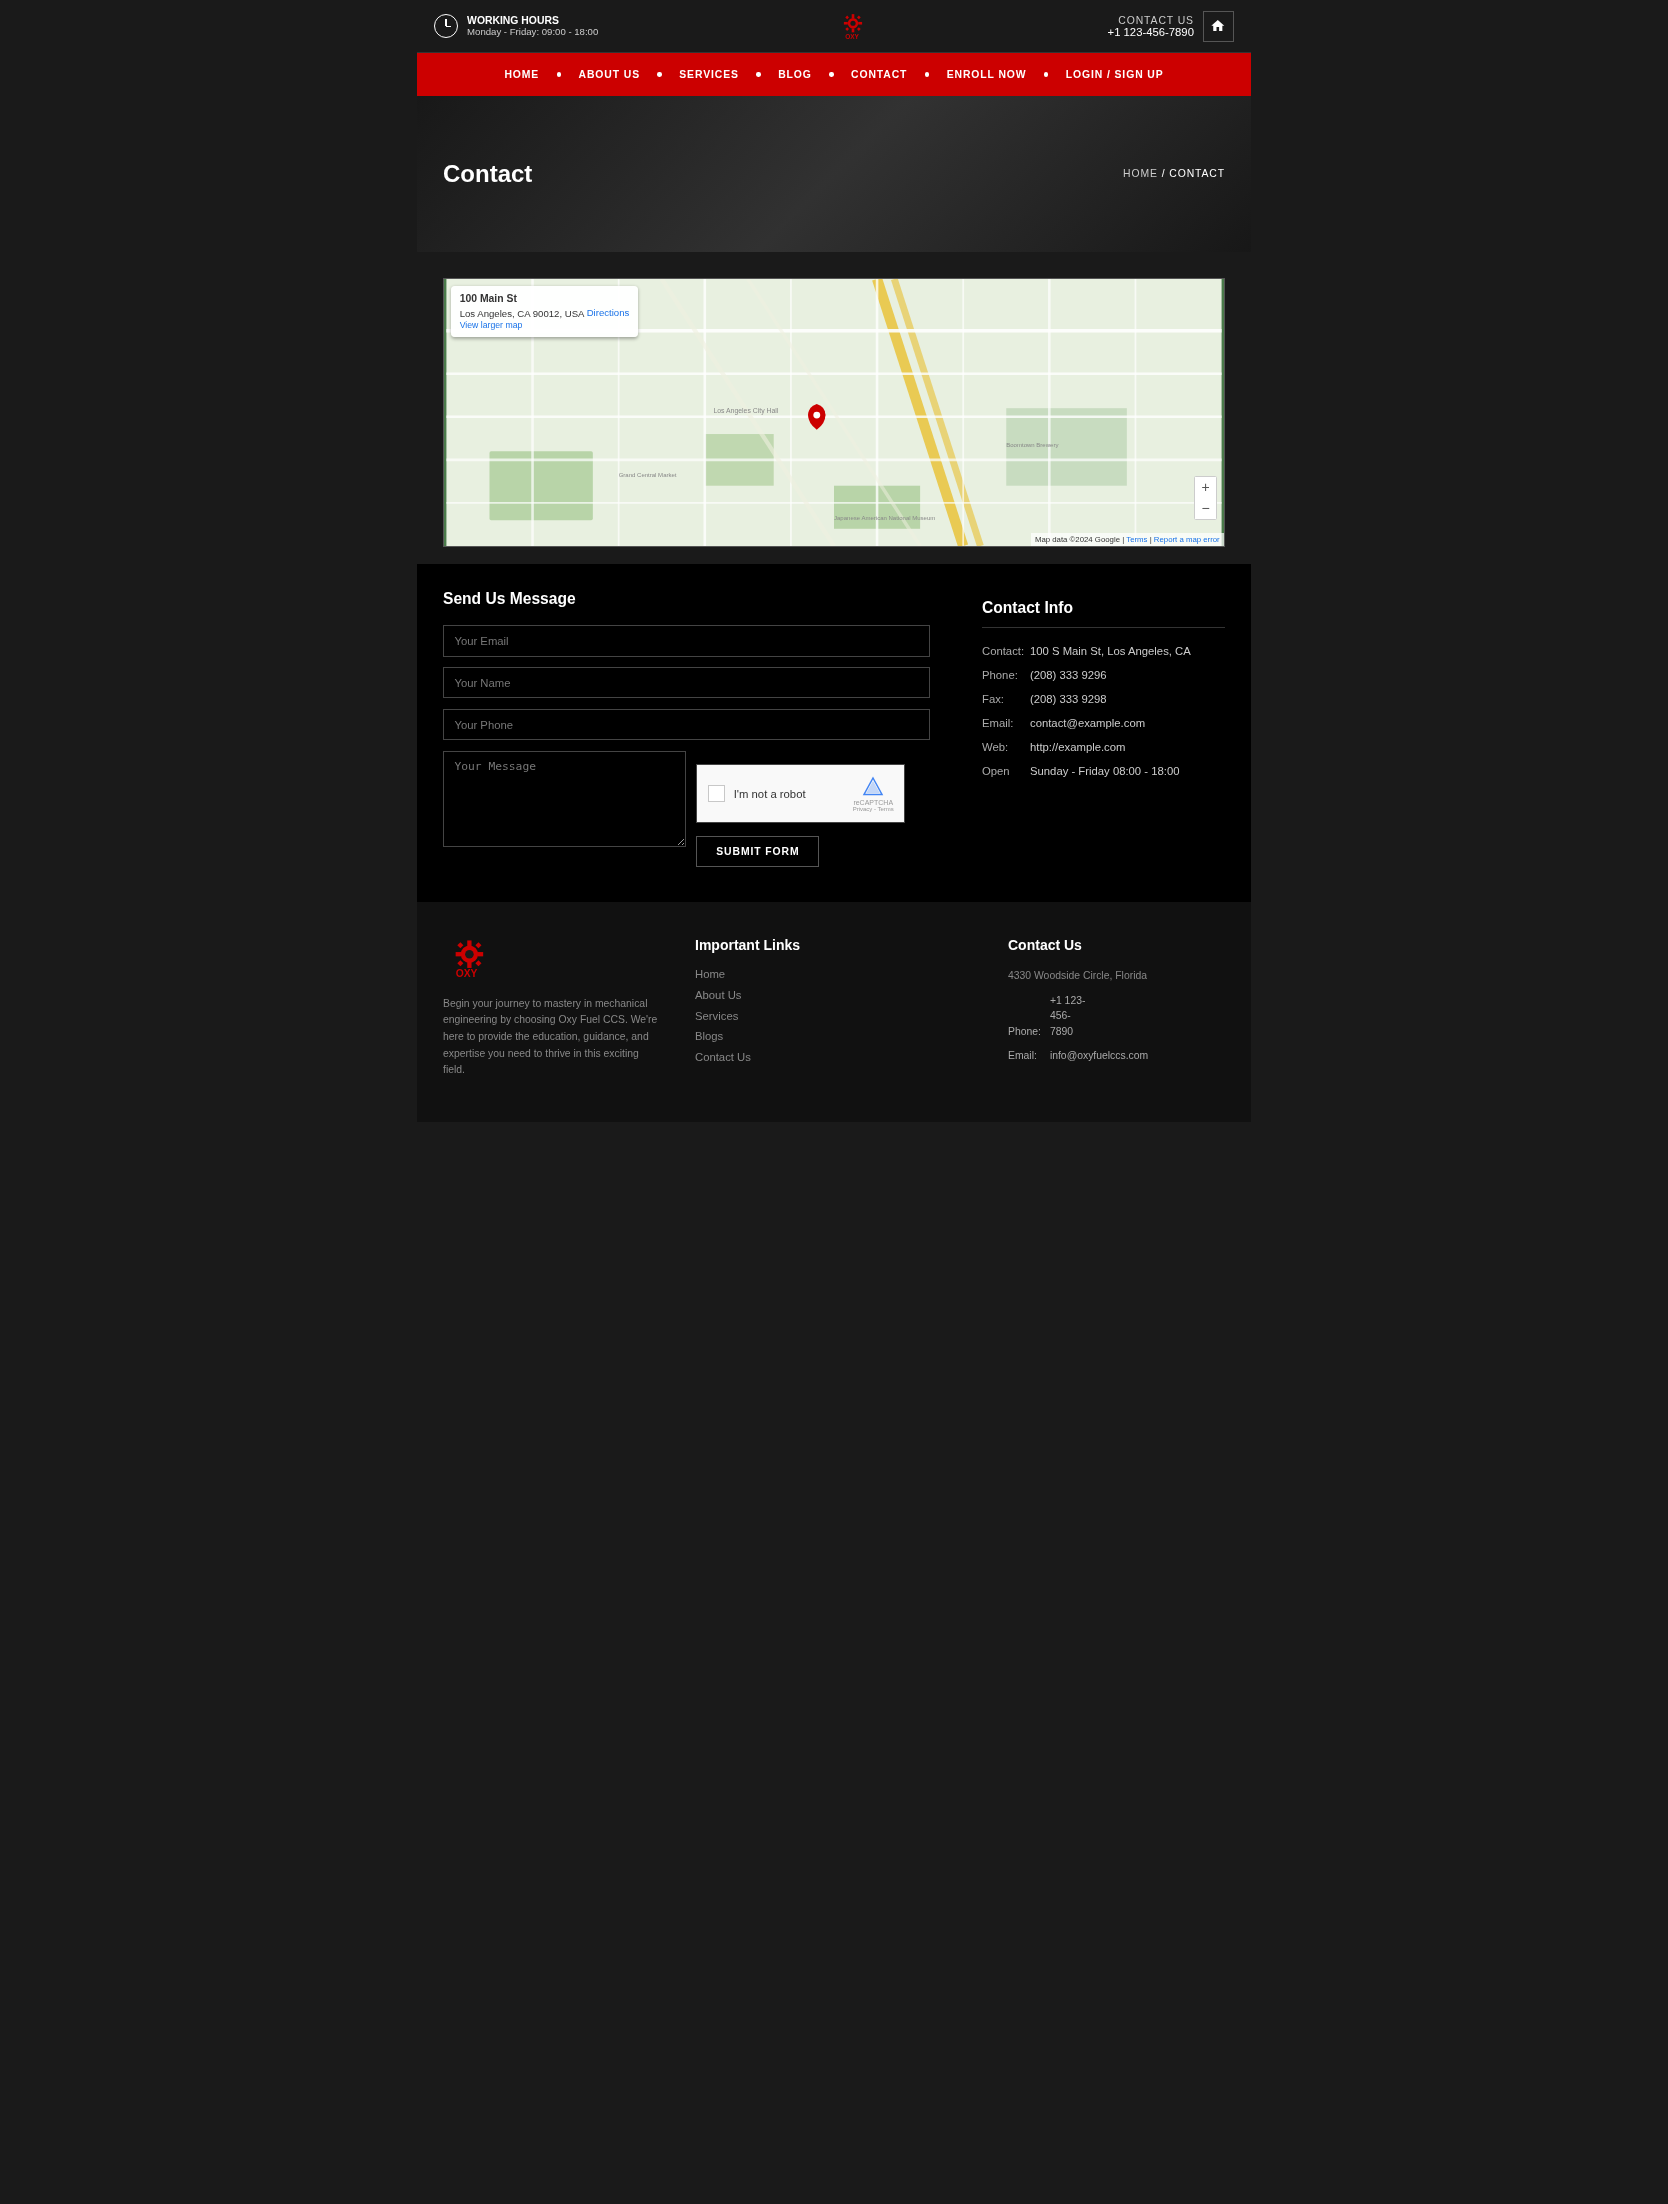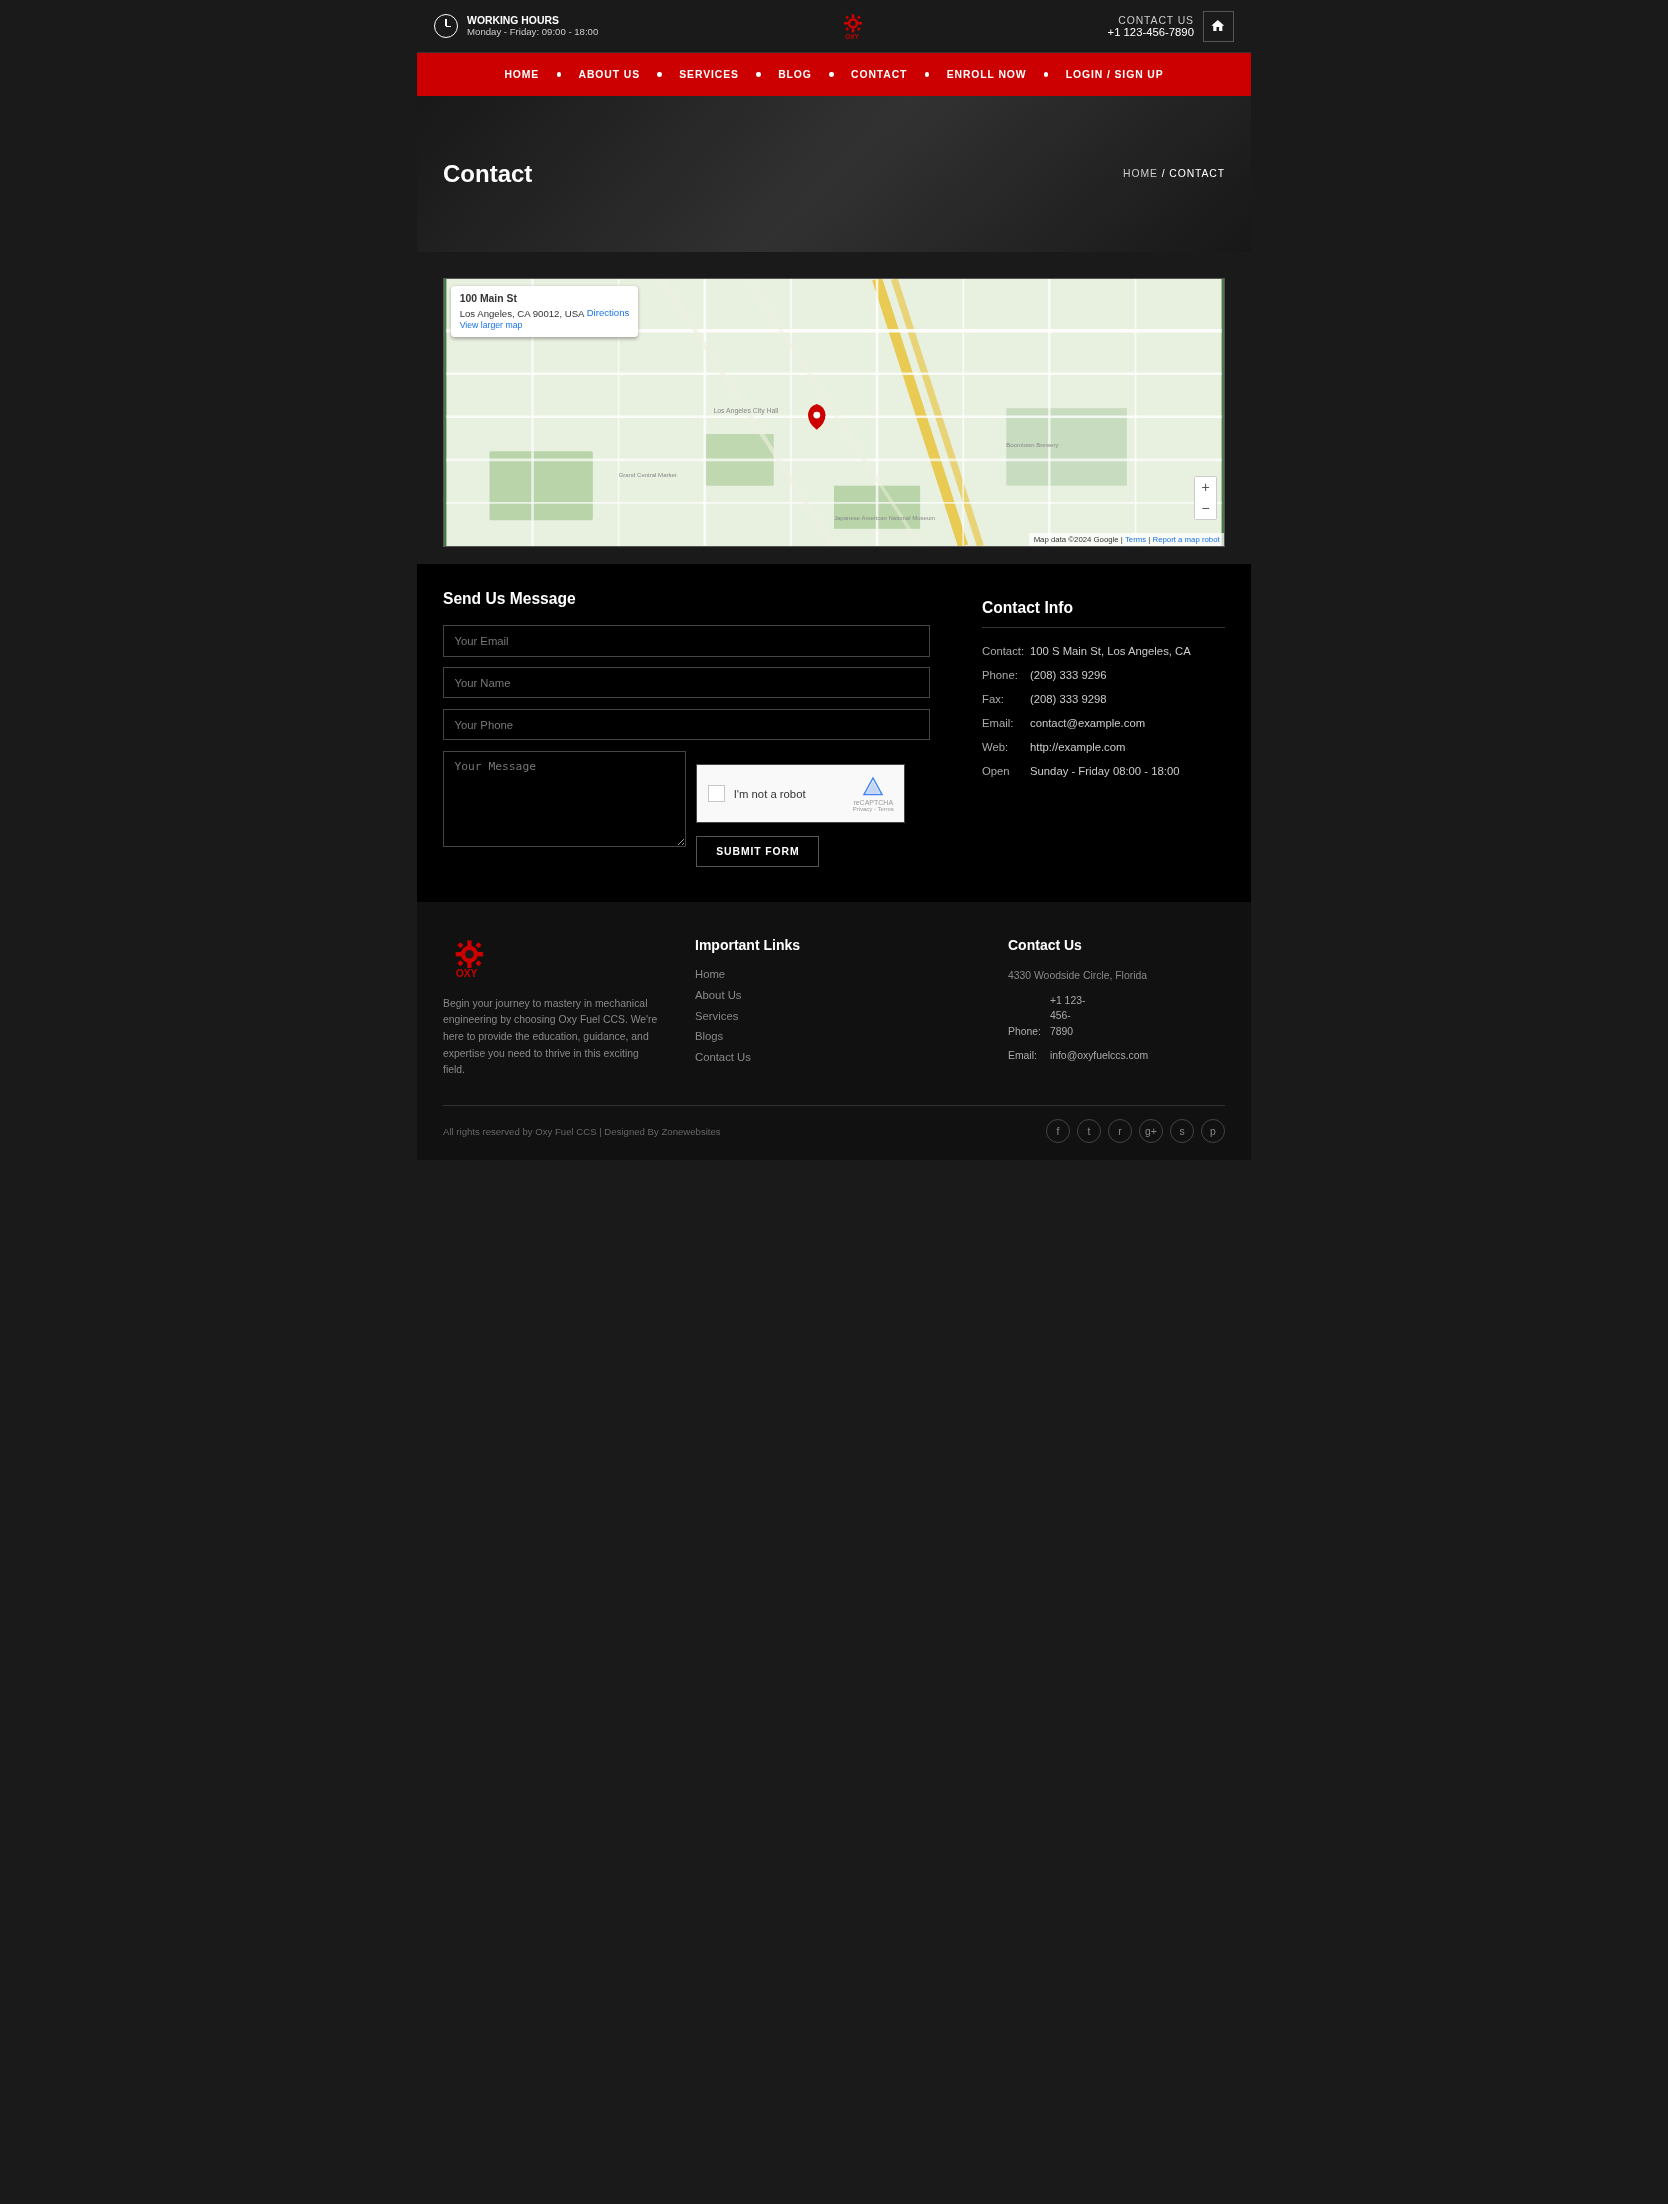--- a/index.html
+++ b/index.html
@@ -511,21 +511,21 @@
       <a class="directions-btn">Directions</a>
       <a class="view-larger">View larger map</a>
     </div>
     <div class="map-zoom">
       <button>+</button>
       <button>−</button>
     </div>
     <div class="map-footer">
       <span>Map data ©2024 Google</span> |
       <a style="color:#1a73e8;cursor:pointer;">Terms</a> |
-      <a style="color:#1a73e8;cursor:pointer;">Report a map robot</a>
+      <a style="color:#1a73e8;cursor:pointer;">Report a map error</a>
     </div>
   </div>
 </div>
 
 <div class="content-section">
 
   <div class="form-section">
     <h2 class="form-title">Send Us Message</h2>
     <div class="form-group">
       <input class="form-input" type="email" placeholder="Your Email" style="">
@@ -627,25 +627,14 @@
         <span>Phone:</span>
         <span>+1 123-456-7890</span>
       </div>
       <div class="footer-contact-row">
         <span>Email:</span>
         <span>info@oxyfuelccs.com</span>
       </div>
     </div>
   </div>
 
-  <div class="footer-bottom">
-    <span class="footer-copy">All rights reserved by Oxy Fuel CCS | Designed By Zonewebsites</span>
-    <div class="footer-socials">
-      <div class="social-icon">f</div>
-      <div class="social-icon">t</div>
-      <div class="social-icon">r</div>
-      <div class="social-icon">g+</div>
-      <div class="social-icon">s</div>
-      <div class="social-icon">p</div>
-    </div>
-  </div>
 </footer>
 
 
 </body></html>

